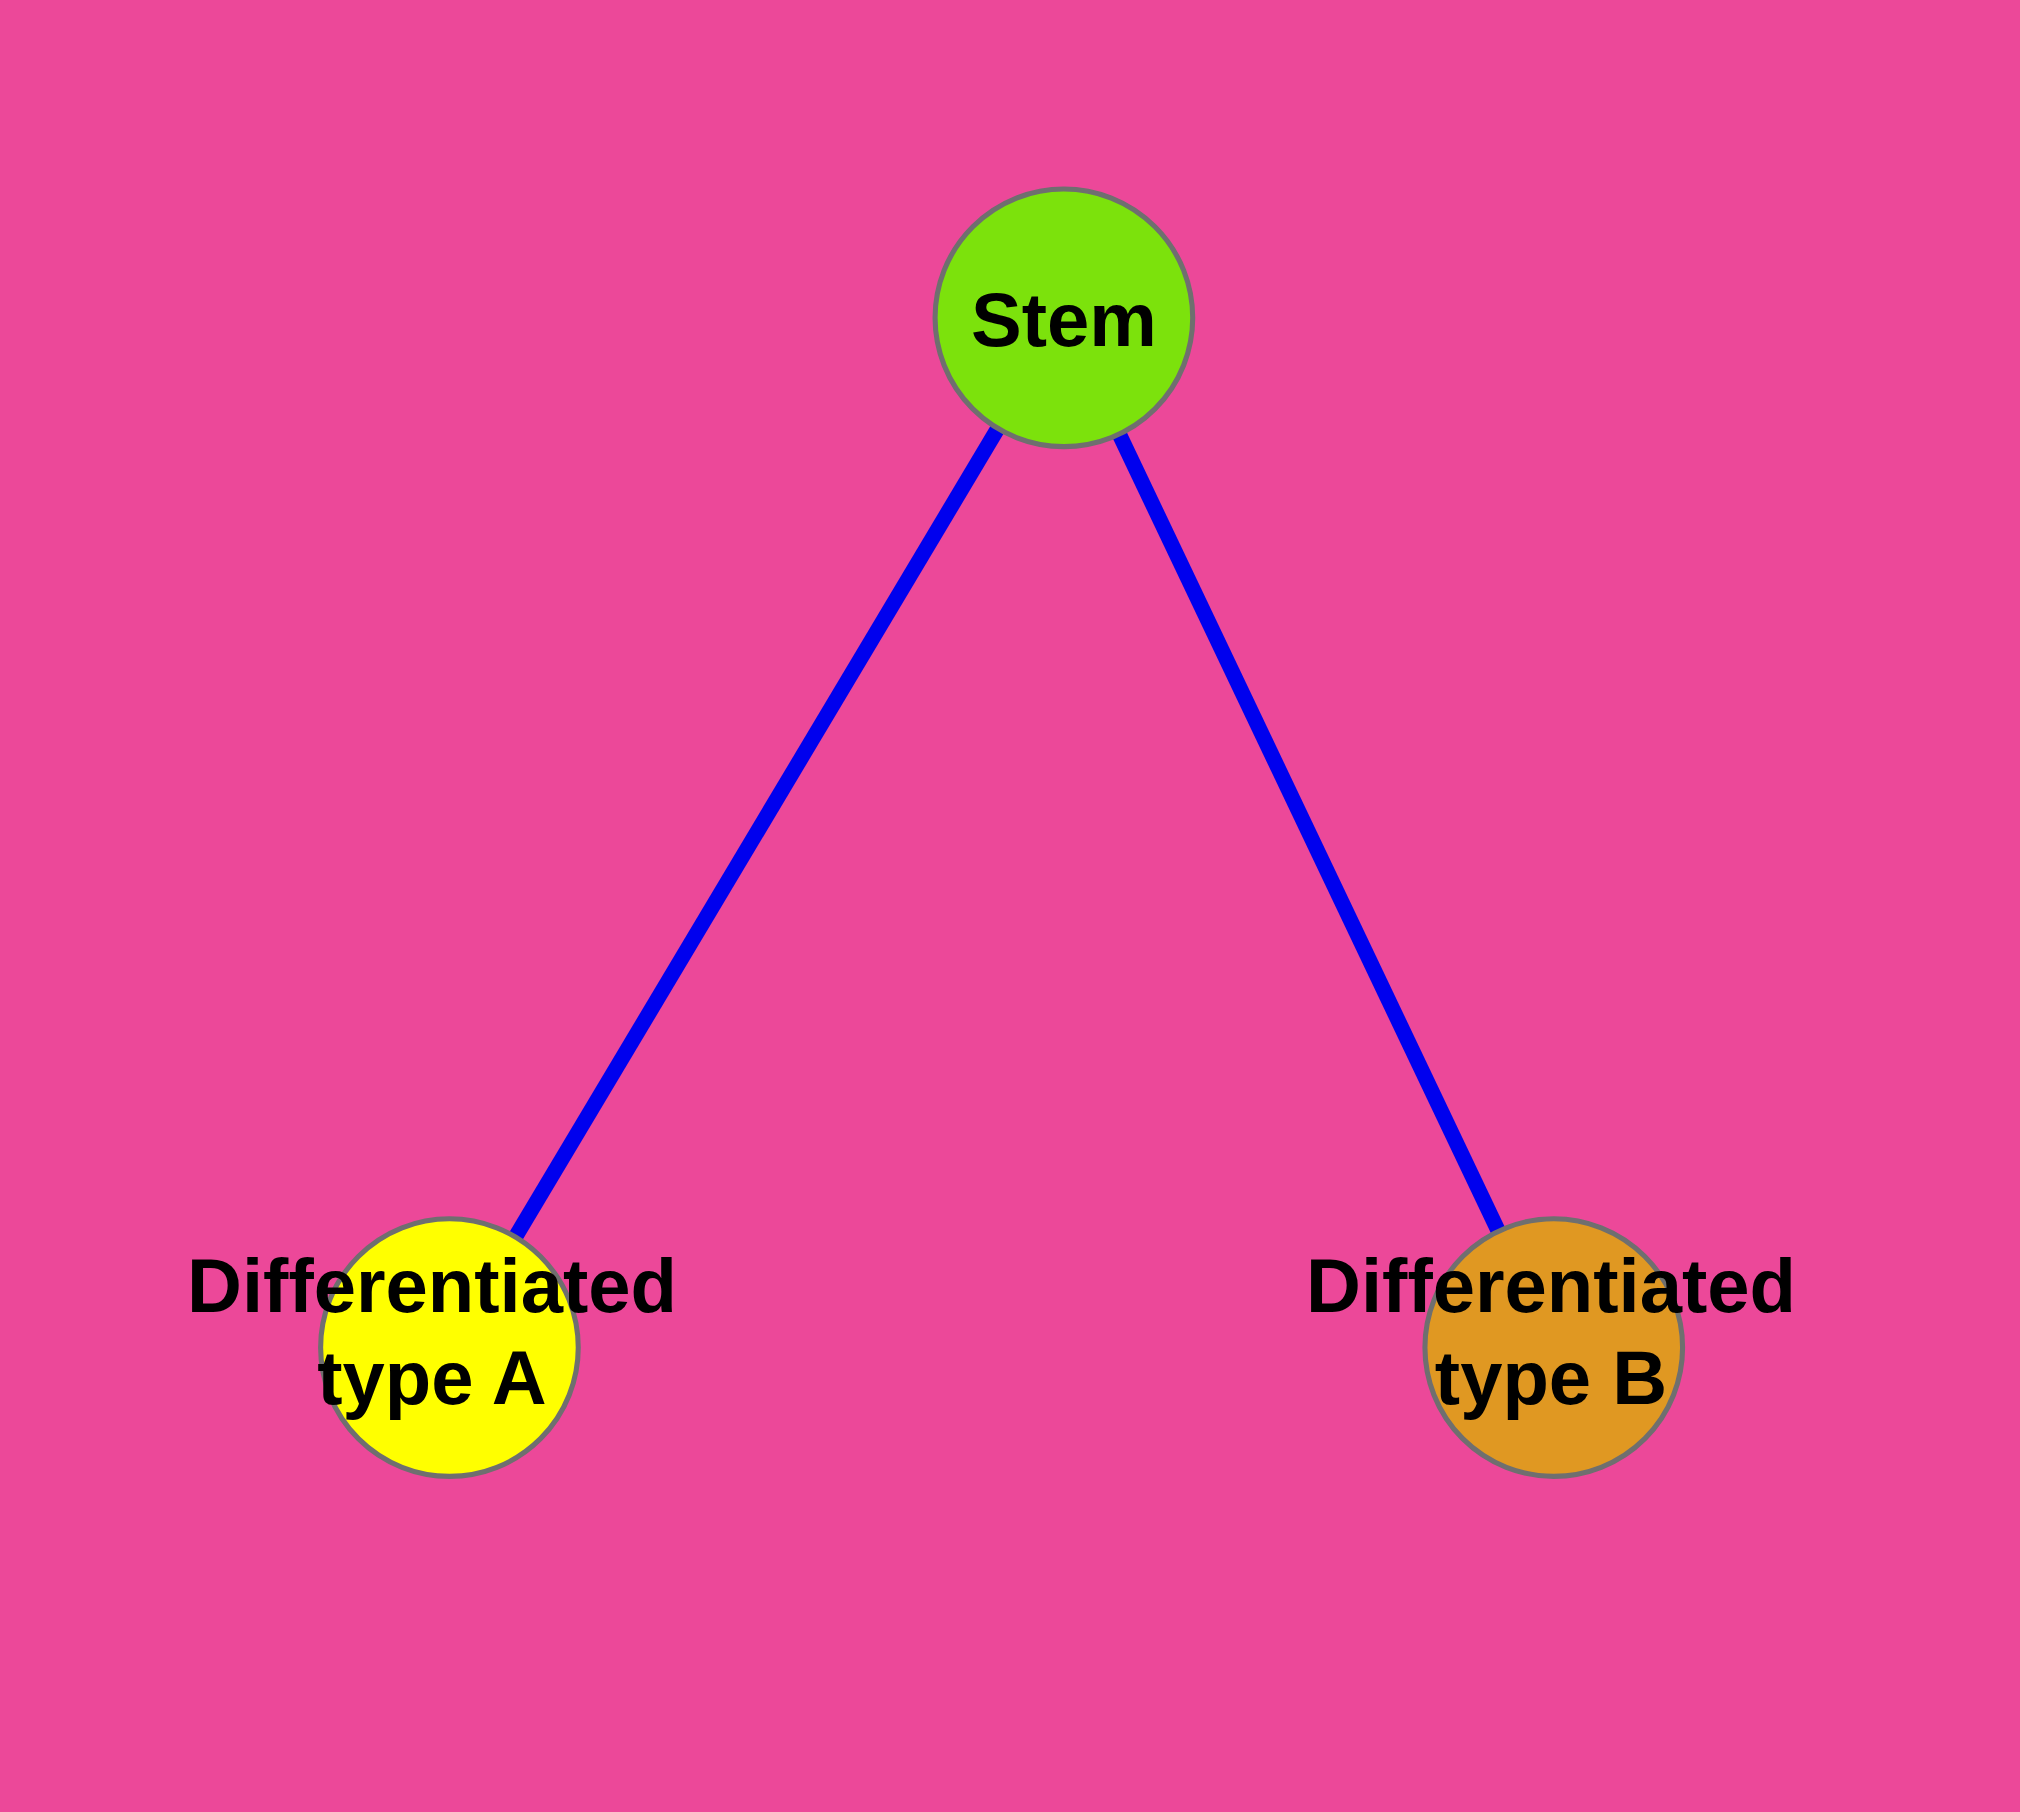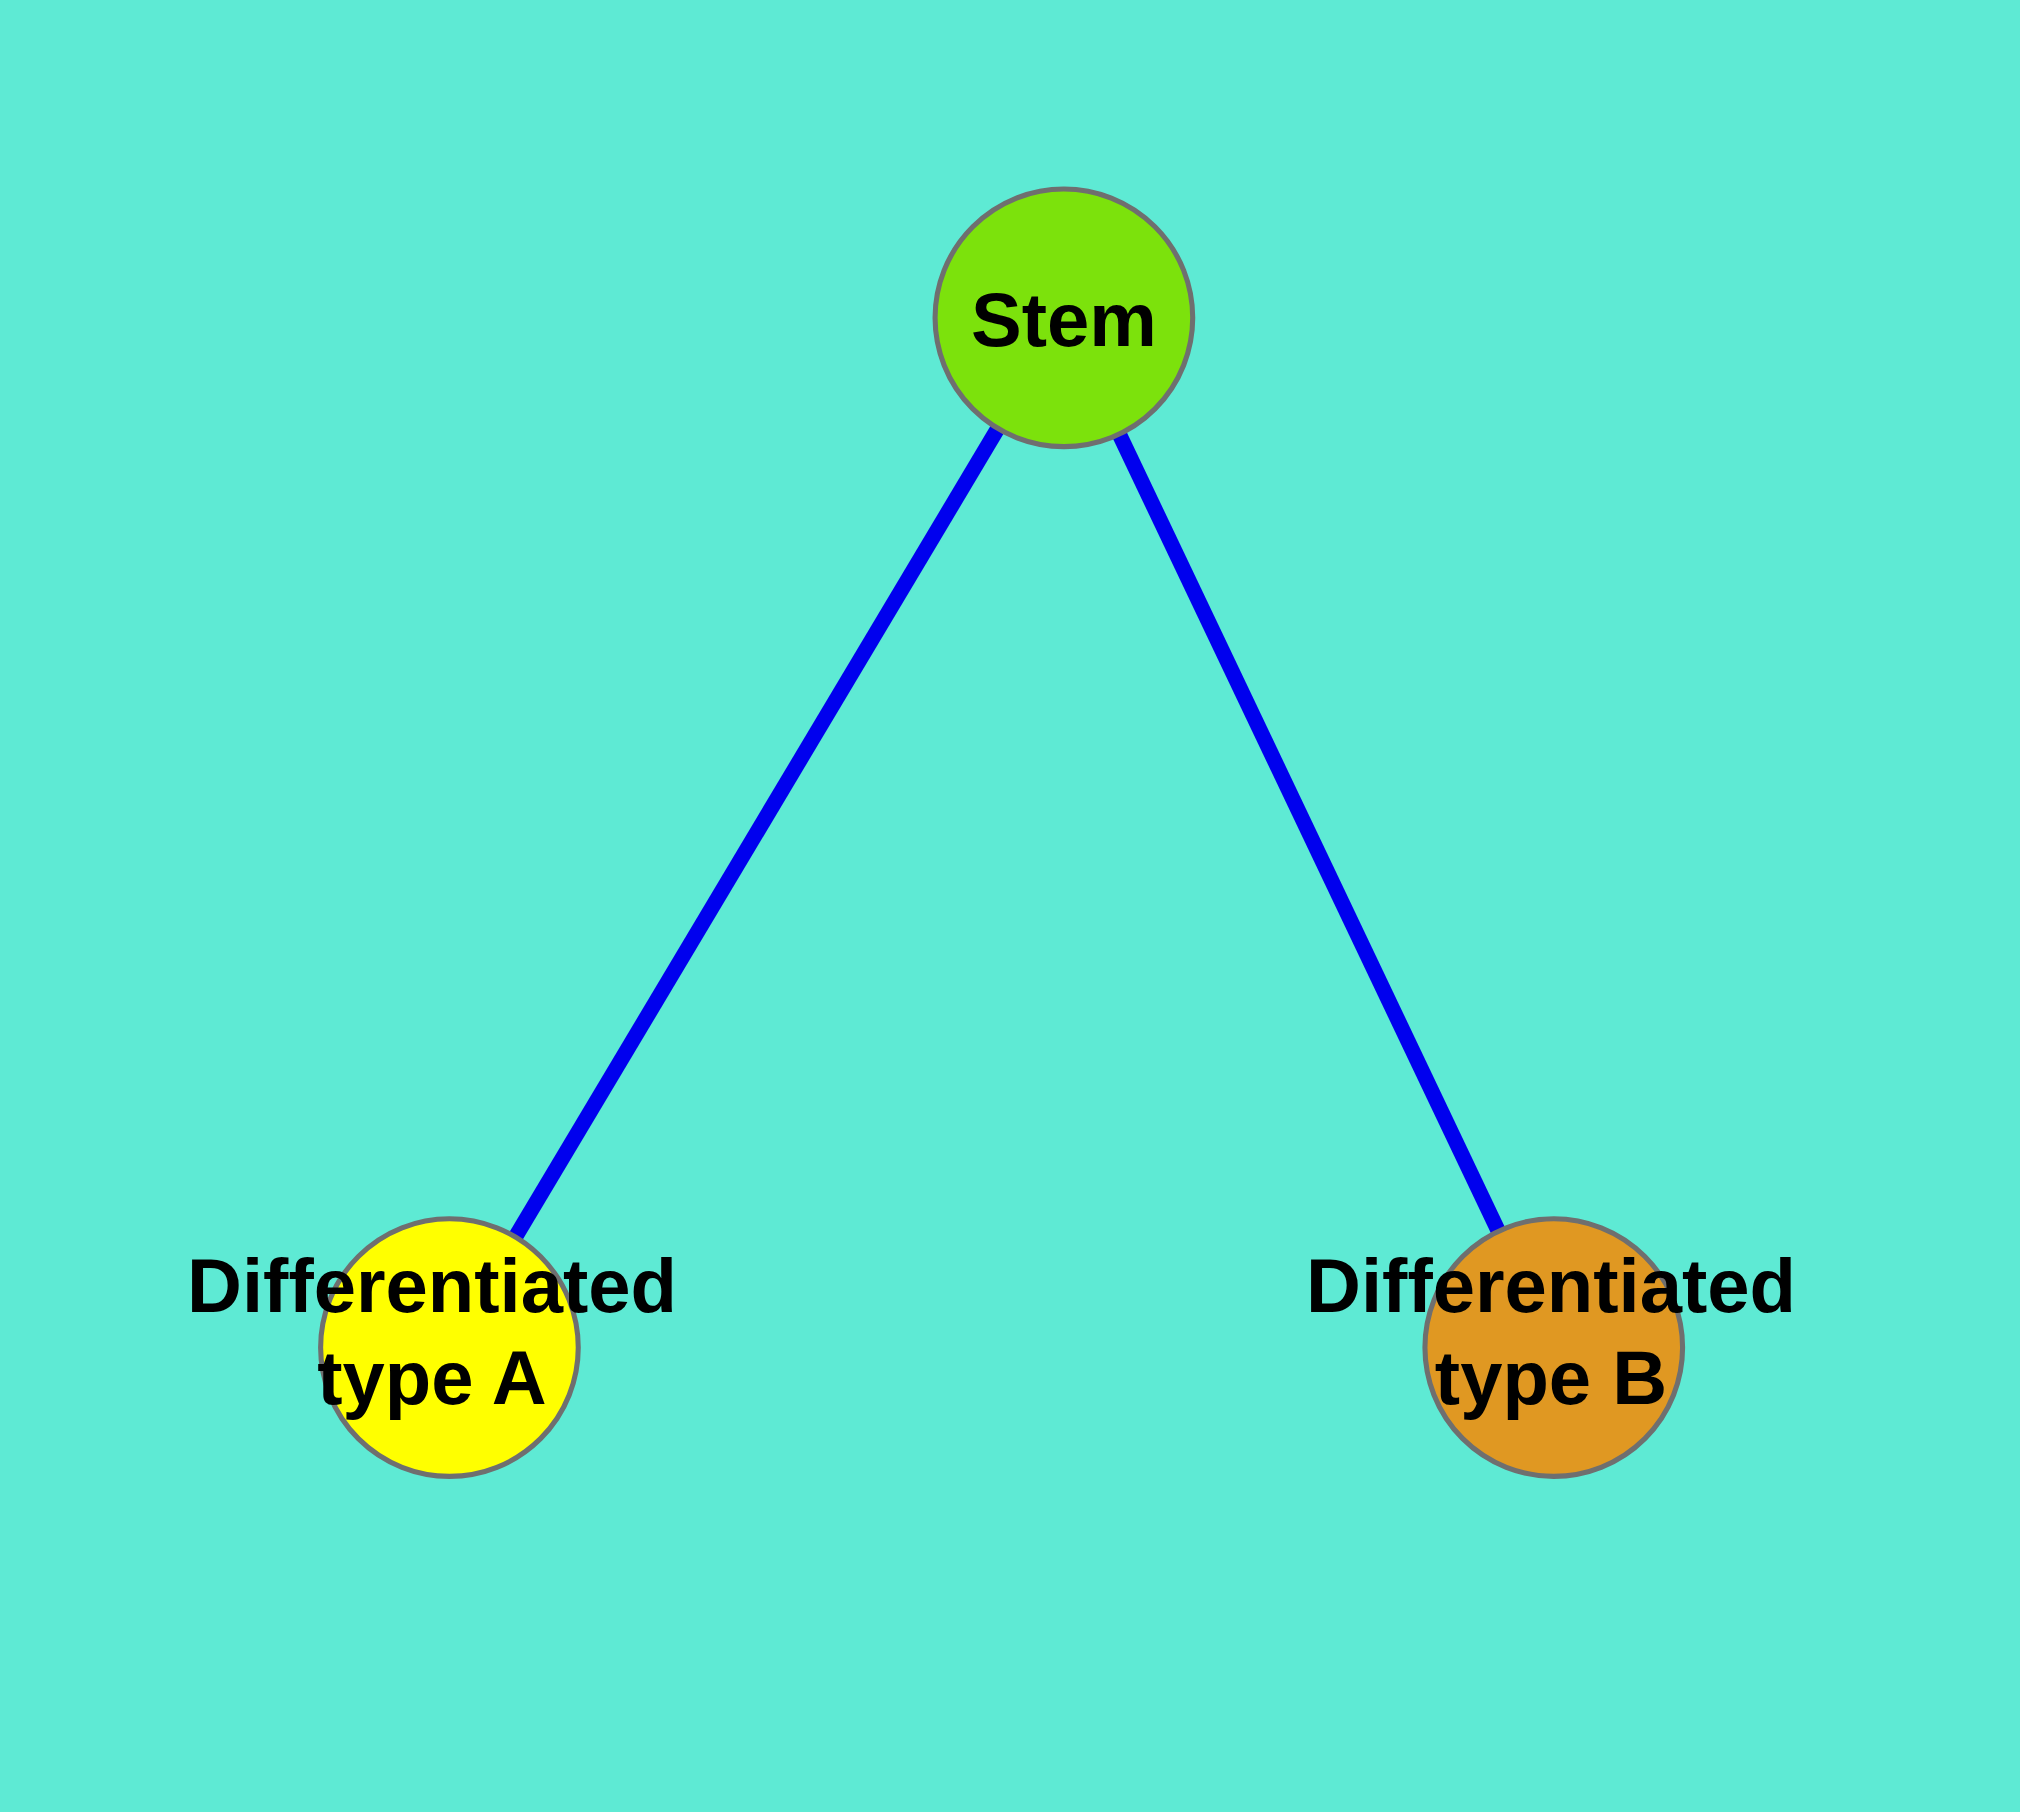--- a/index.html
+++ b/index.html
@@ -10,21 +10,21 @@
     width: 2021px;
     height: 1812px;
     overflow: hidden;
     background: #cacaf2;
     font-family: "Liberation Sans", sans-serif;
   }
   .canvas {
     position: relative;
     width: 2021px;
     height: 1812px;
-    background: #5eead4;
+    background: #ec4899;
   }
   .canvas svg {
     position: absolute;
     left: 0;
     top: 0;
     width: 100%;
     height: 100%;
     display: block;
   }
   .edge {

